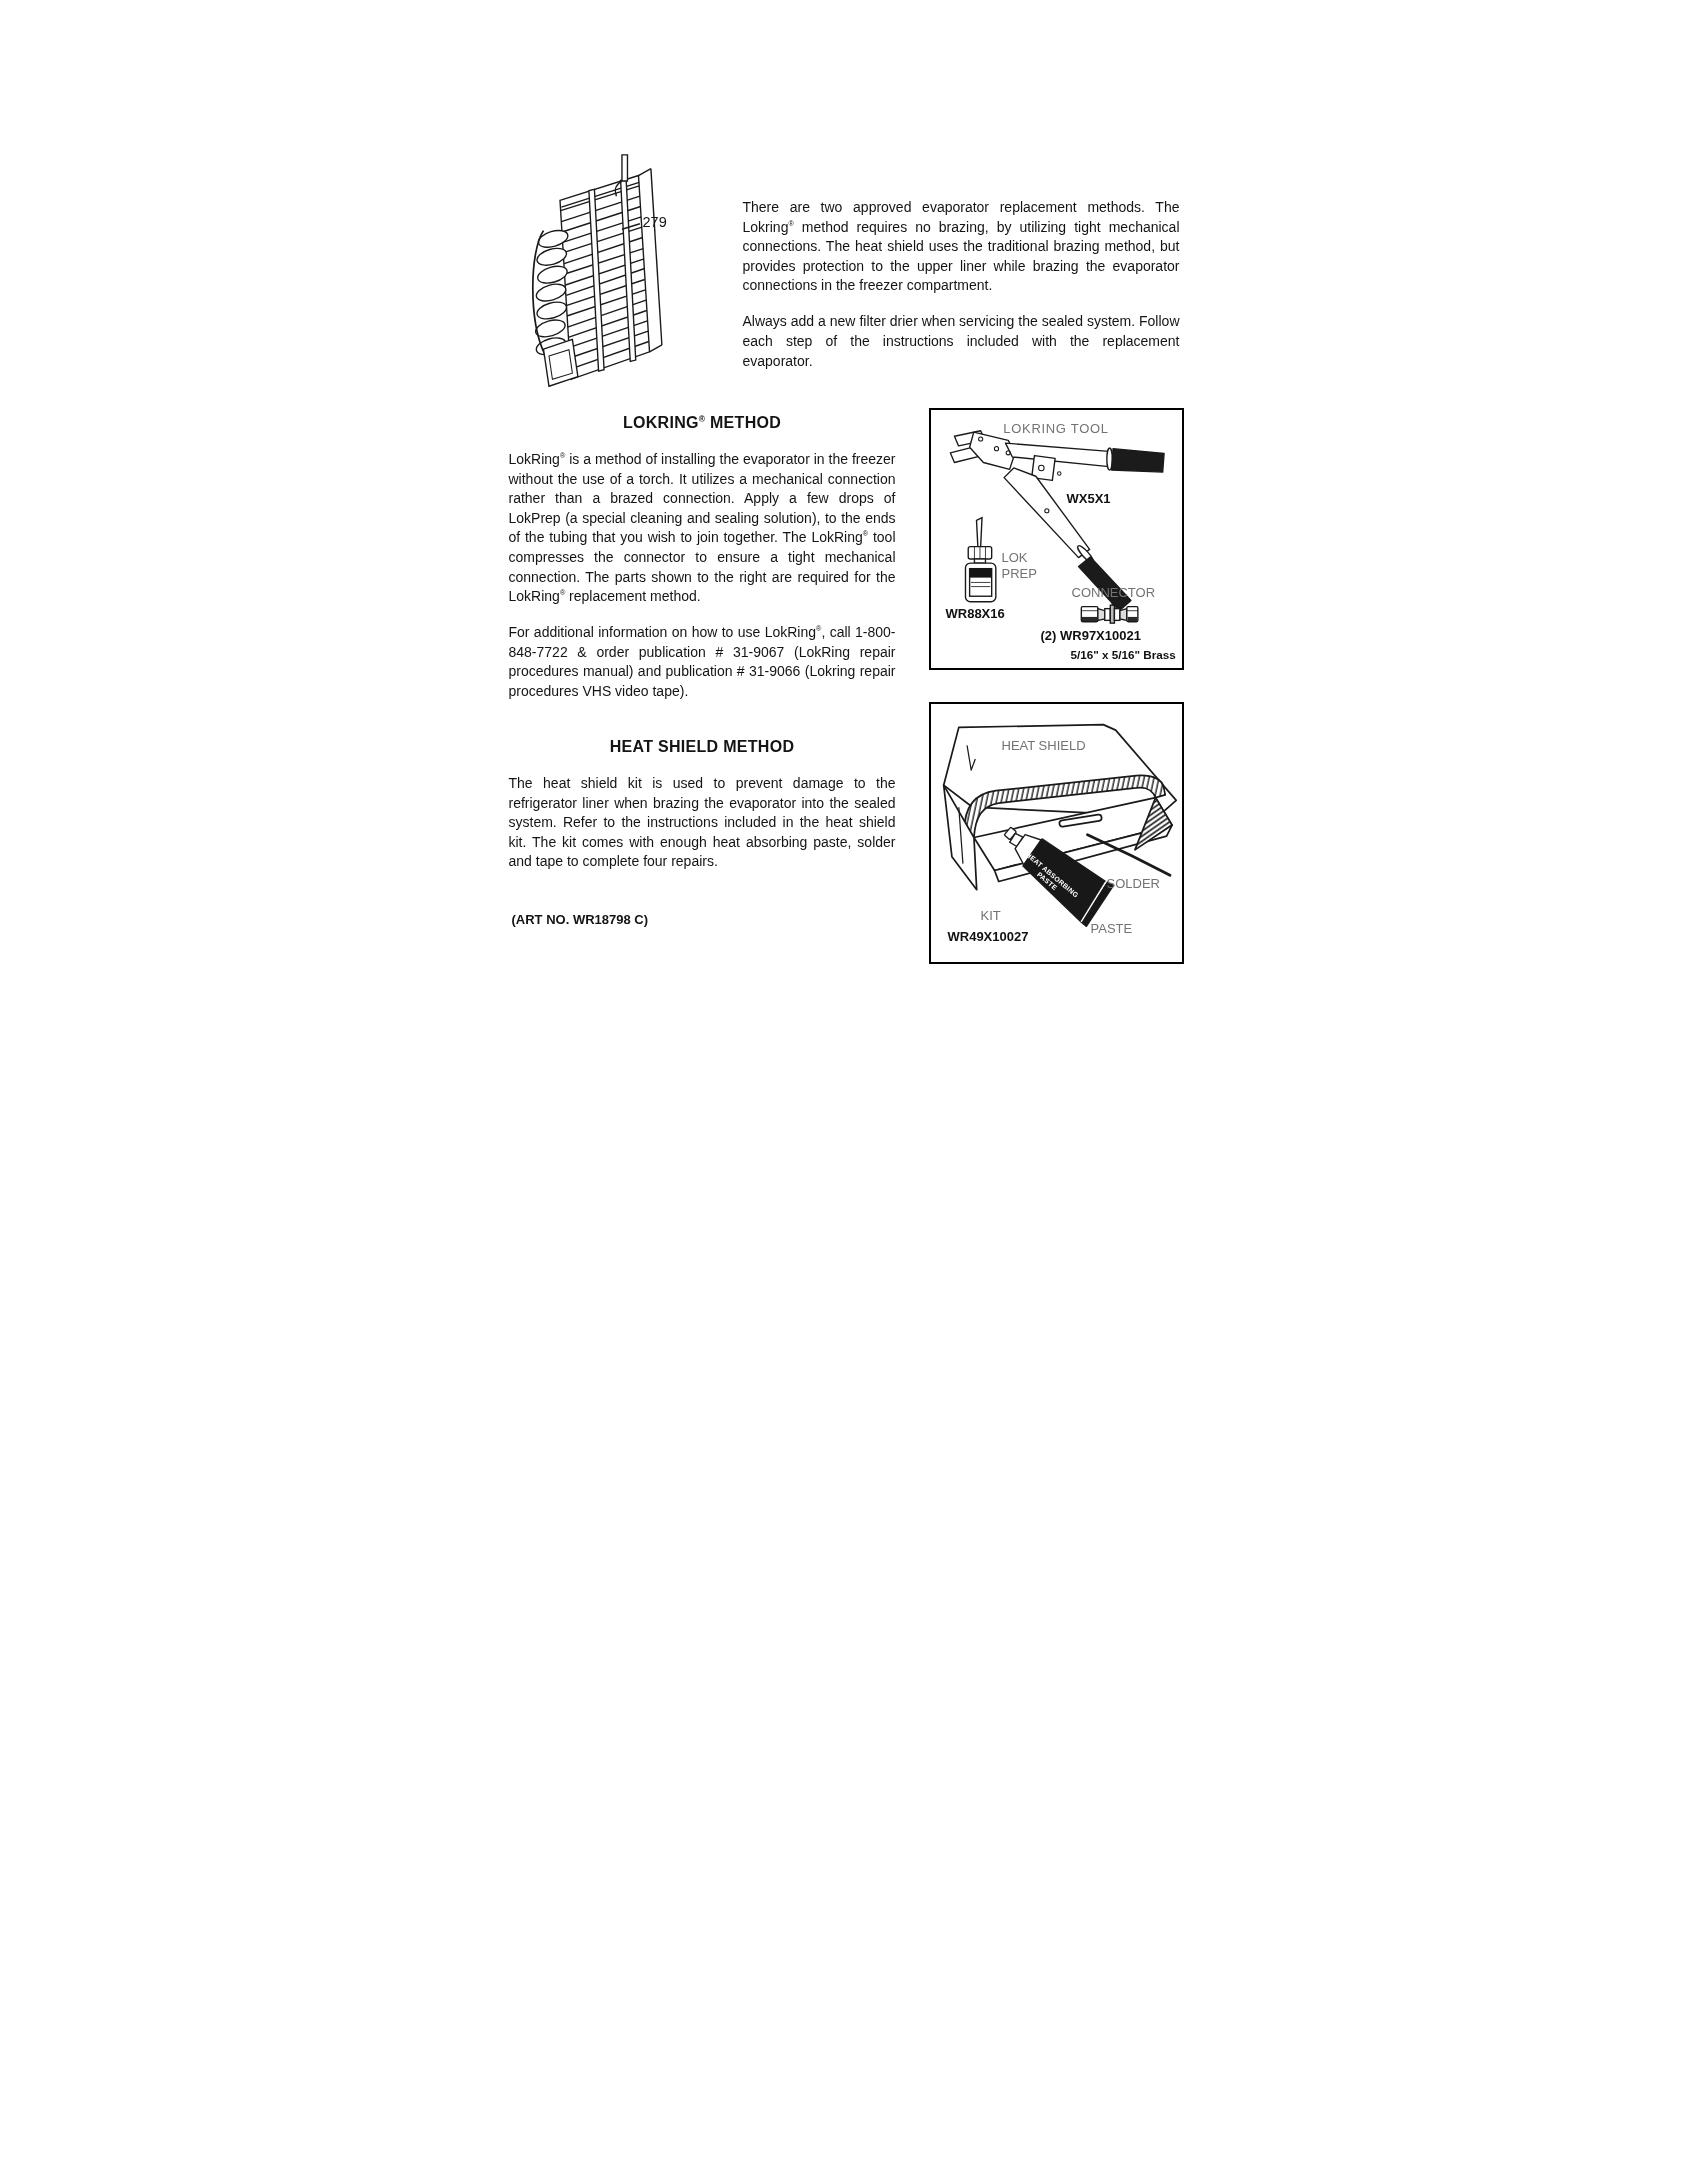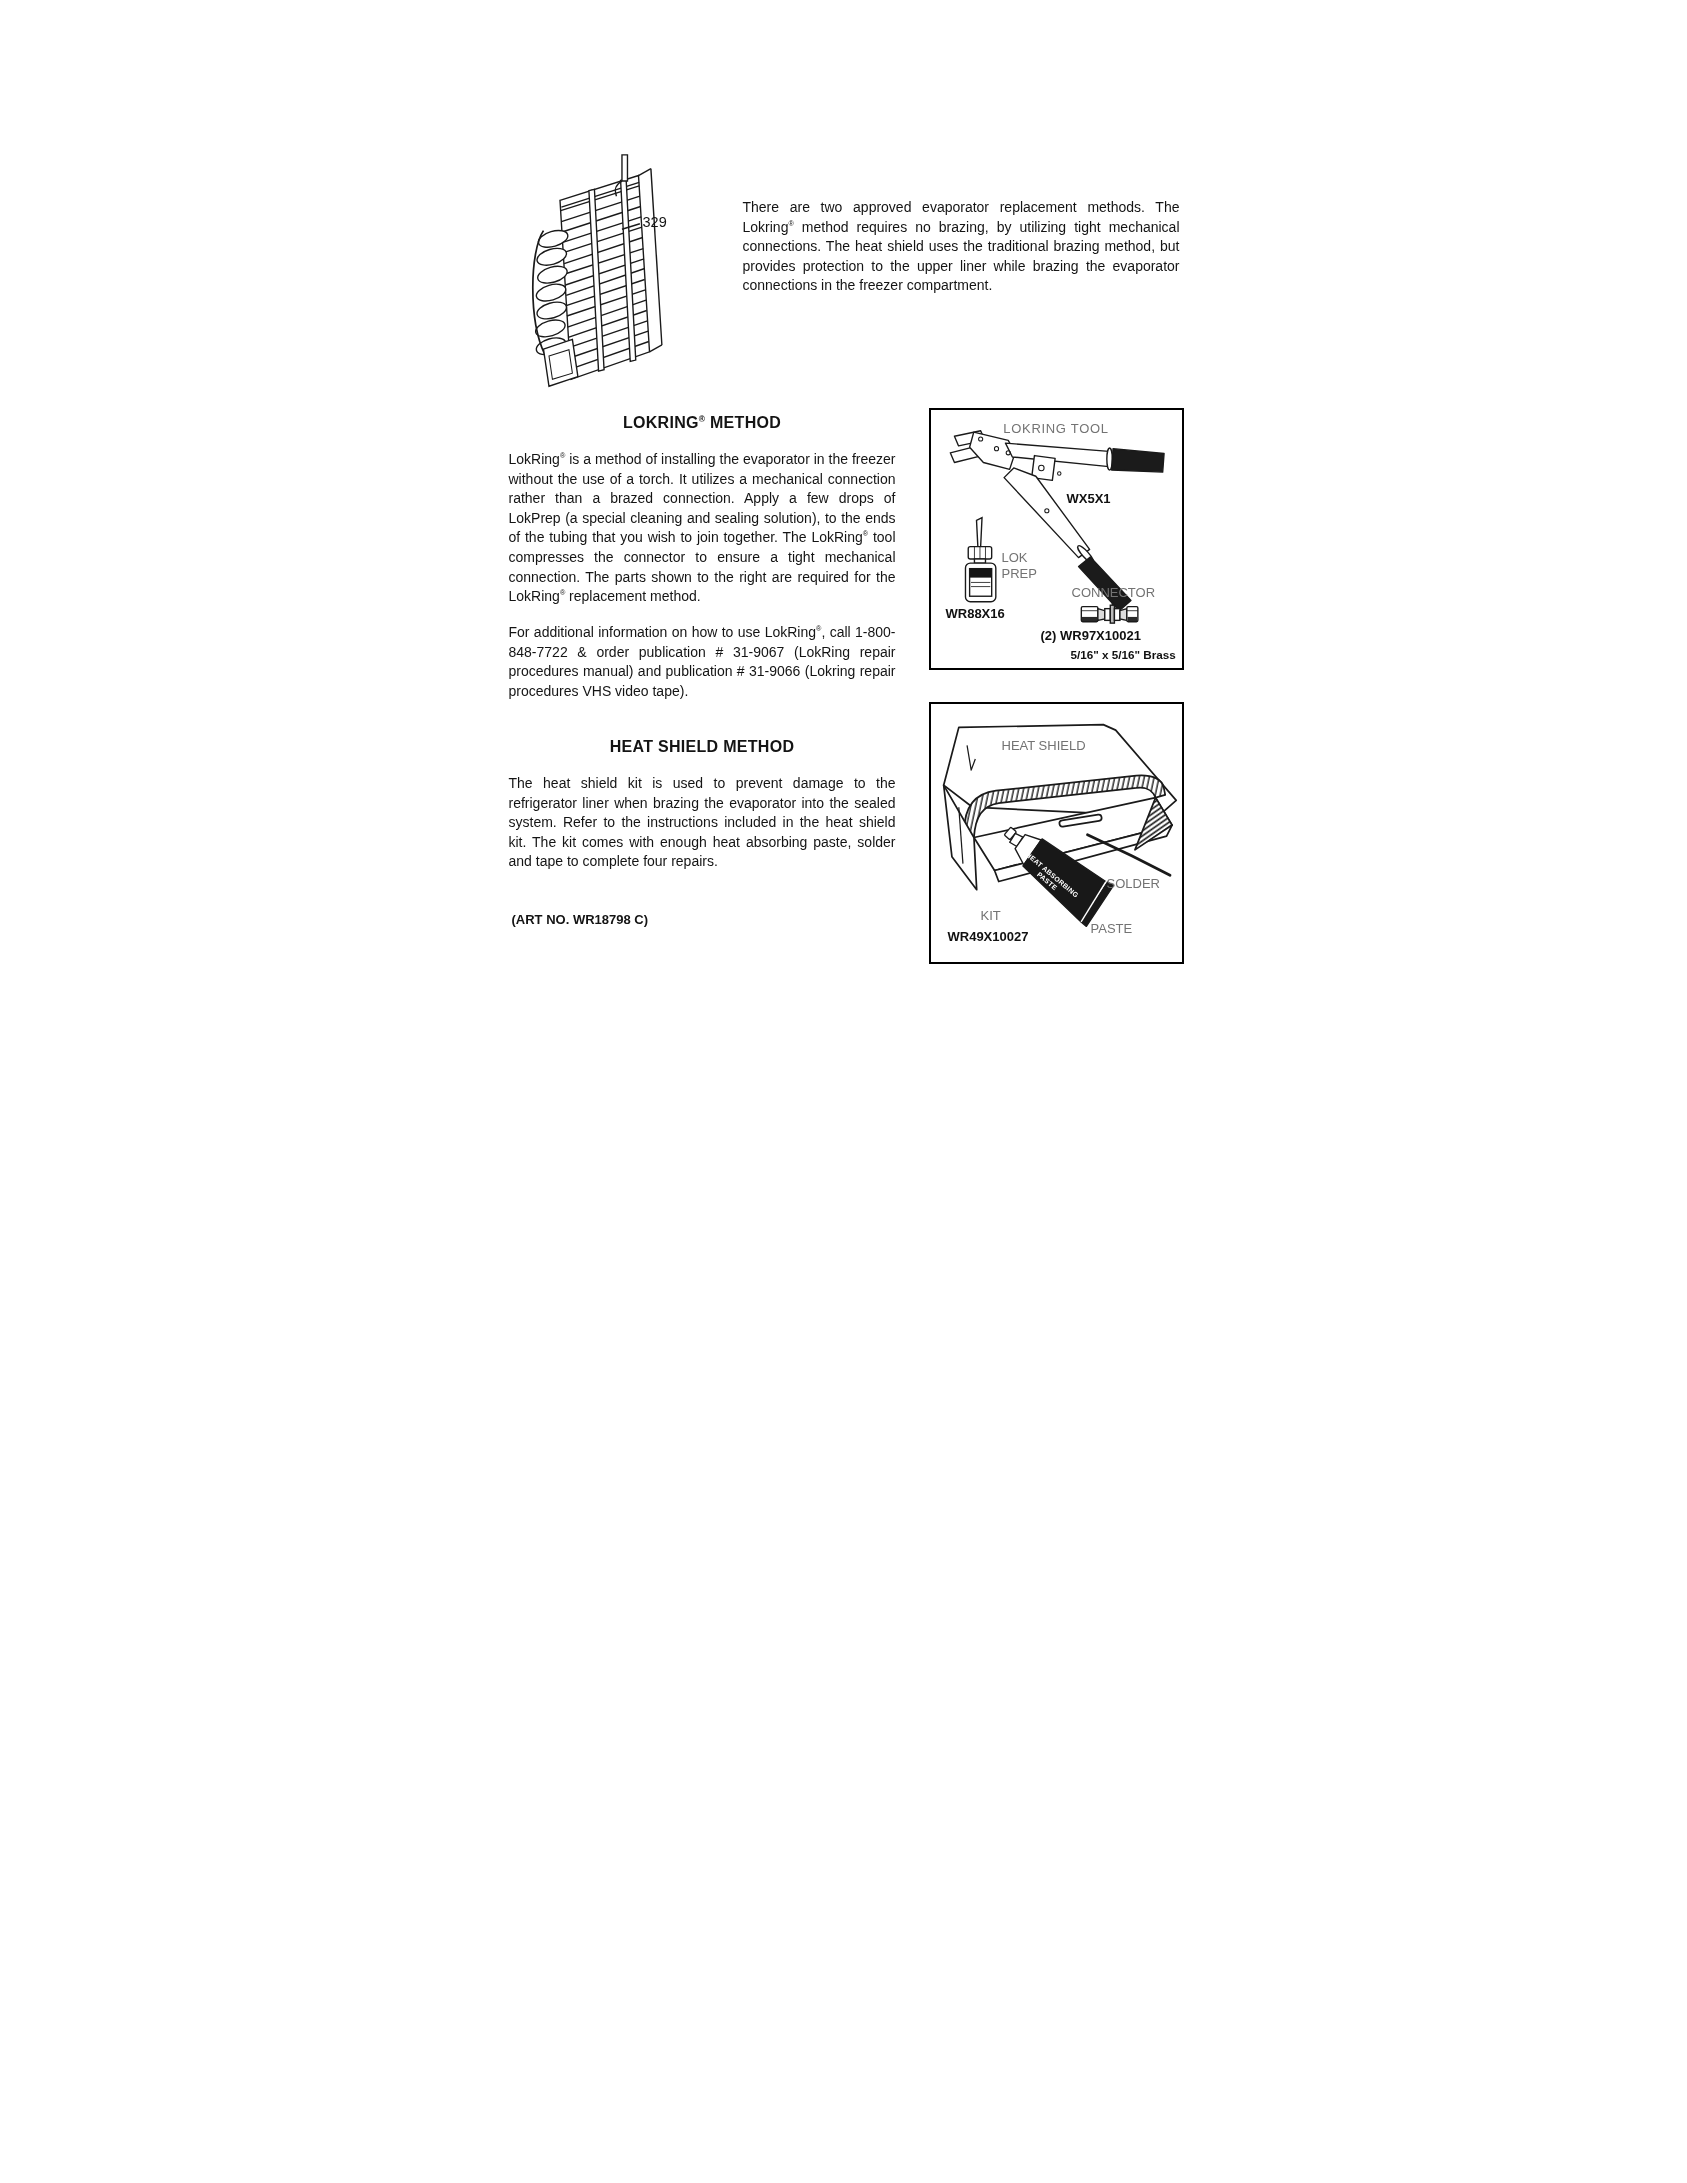--- a/index.html
+++ b/index.html
@@ -83,25 +83,26 @@
       <path d="M34,120 C14,150 12,250 36,300" stroke="#1a1a1a" stroke-width="2.5" fill="none"></path>
 
       <polygon points="148,10 156,10 156,48 148,48" fill="#fff" stroke="#1a1a1a" stroke-width="2"></polygon>
       <path d="M148,48 C140,52 136,60 140,70" stroke="#1a1a1a" stroke-width="2" fill="none"></path>
 
       <polygon points="34,292 76,278 84,332 42,346" fill="#fff" stroke="#1a1a1a" stroke-width="2"></polygon>
       <polygon points="42,302 71,293 76,327 47,336" fill="none" stroke="#1a1a1a" stroke-width="1.5"></polygon>
 
       <line x1="148" y1="118" x2="174" y2="110" stroke="#1a1a1a" stroke-width="2"></line>
     </svg>
-    <span class="callout" style="left:123px;top:66px;">329</span>
+    <span class="callout" style="left:123px;top:66px;">279</span>
   </div>
 
   <div class="abs" style="left:321px;top:198px;width:437px;">
     <p class="body-text"><span>There are two approved evaporator replacement methods.  The Lokring</span><sup class="reg">®</sup><span> method requires no brazing, by utilizing tight mechanical connections.  The heat shield uses the traditional brazing method, but provides protection to the upper liner while brazing the evaporator connections in the freezer compartment.</span></p>
+    <p class="body-text mt">Always add a new filter drier when servicing the sealed system.  Follow each step of the instructions included with the replacement evaporator.</p>
   </div>
 
   <div class="abs" style="left:87px;top:398px;width:387px;">
     <h2 class="section-heading"><span>LOKRING</span><sup class="reg">®</sup><span> METHOD</span></h2>
     <p class="body-text" style="margin-top:18px;"><span>LokRing</span><sup class="reg">®</sup><span> is a method of installing the evaporator in the freezer without the use of a torch.  It utilizes a mechanical connection rather than a brazed connection.  Apply a few drops of LokPrep (a special cleaning and sealing solution), to the ends of the tubing that you wish to join together.  The LokRing</span><sup class="reg">®</sup><span> tool compresses the connector to ensure a tight mechanical connection.  The parts shown to the right are required for the LokRing</span><sup class="reg">®</sup><span> replacement method.</span></p>
     <p class="body-text mt"><span>For additional information on how to use LokRing</span><sup class="reg">®</sup><span>, call 1-800-848-7722 &amp; order publication # 31-9067 (LokRing repair procedures manual) and publication # 31-9066 (Lokring repair procedures VHS video tape).</span></p>
   </div>
 
   <div class="abs" style="left:87px;top:722px;width:387px;">
     <h2 class="section-heading">HEAT SHIELD METHOD</h2>

